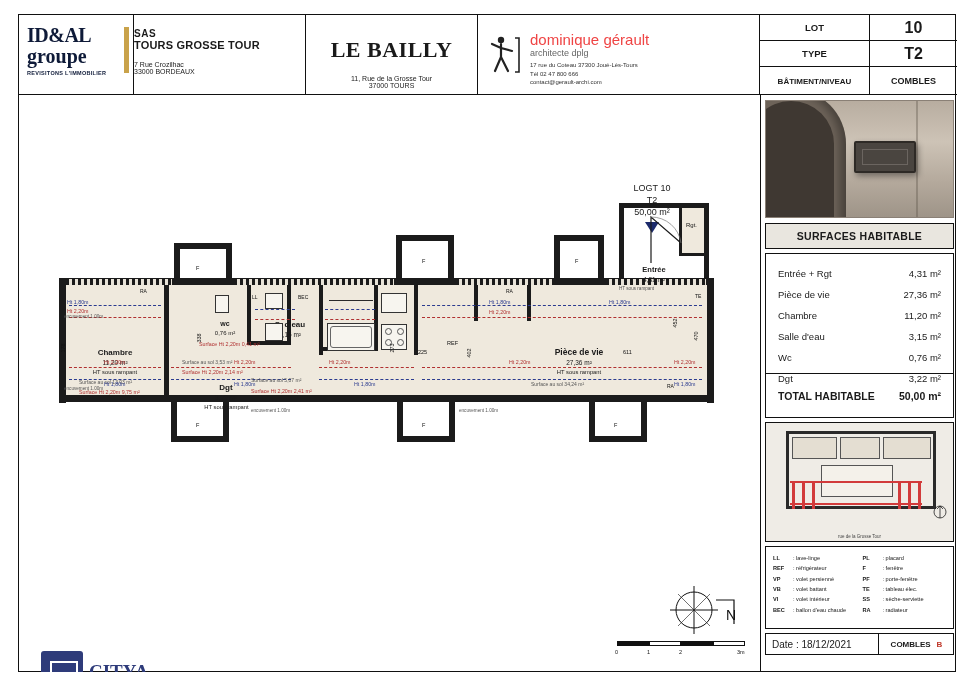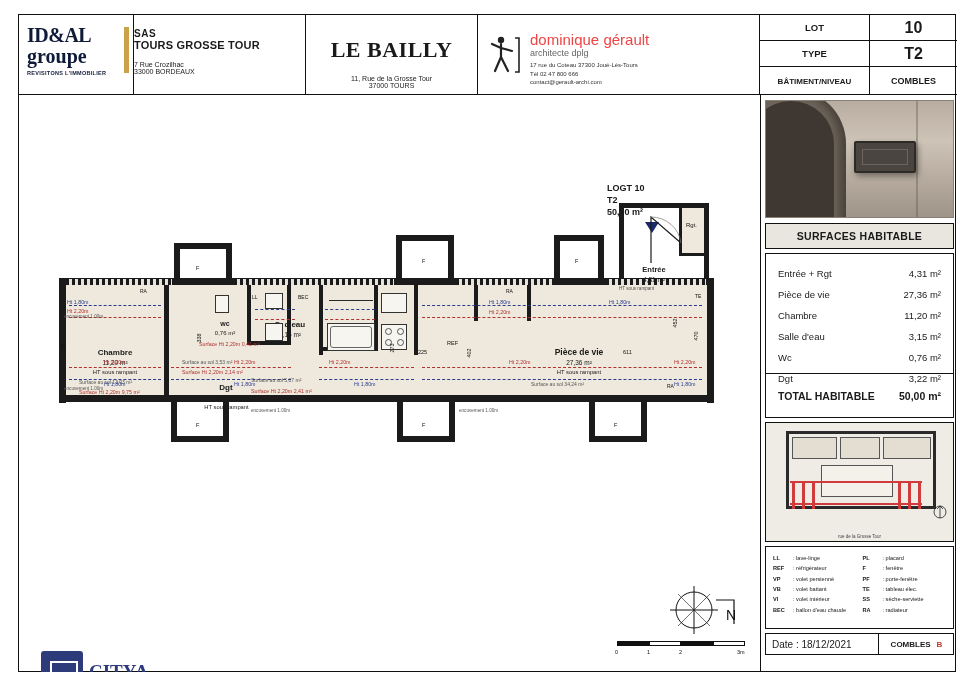--- a/index.html
+++ b/index.html
@@ -120,21 +120,21 @@
   .dash-blue { position:absolute; border-top:1px dashed #2b3b8f; }
   .dash-red { position:absolute; border-top:1px dashed #b03030; }
   .lbl { position:absolute; font-size:6.5px; color:#111; white-space:nowrap; }
   .lbl.red { color:#b03030; font-size:5.3px; }
   .lbl.blue { color:#2b3b8f; font-size:5.3px; }
   .lbl.grey { color:#555; font-size:5px; }
   .room-name { position:absolute; font-size:8px; font-weight:bold; text-align:center; white-space:nowrap;}
   .room-sub { position:absolute; font-size:6.5px; text-align:center; white-space:nowrap;}
   .room-sub2 { position:absolute; font-size:5.8px; text-align:center; white-space:nowrap;}
 
-  .logt-head { position:absolute; text-align:left; font-weight:bold; }
+  .logt-head { position:absolute; text-align:center; font-weight:normal; }
   .marker-tri { position:absolute; width:0;height:0;border-left:7px solid transparent;border-right:7px solid transparent;border-top:11px solid #1b2a6b; }
 
   .compass { position:absolute; }
   .scalebar { position:absolute; }
   .scale-seg { position:absolute; height:5px; border:1px solid #111; }
 
   .citya { position:absolute; left:22px; top:556px; width:120px; height:62px; }
   .citya-badge { position:absolute; left:0; top:0; width:42px; height:44px; background:#2e3b7a; border-radius:3px; }
   .citya-badge:after { content:""; position:absolute; left:9px; top:10px; width:24px; height:20px; border:2px solid #fff; border-bottom:none; }
   .citya-txt { position:absolute; left:48px; top:10px; font-size:19px; font-weight:bold; color:#2e3b7a; font-family:"Liberation Serif", serif;}

